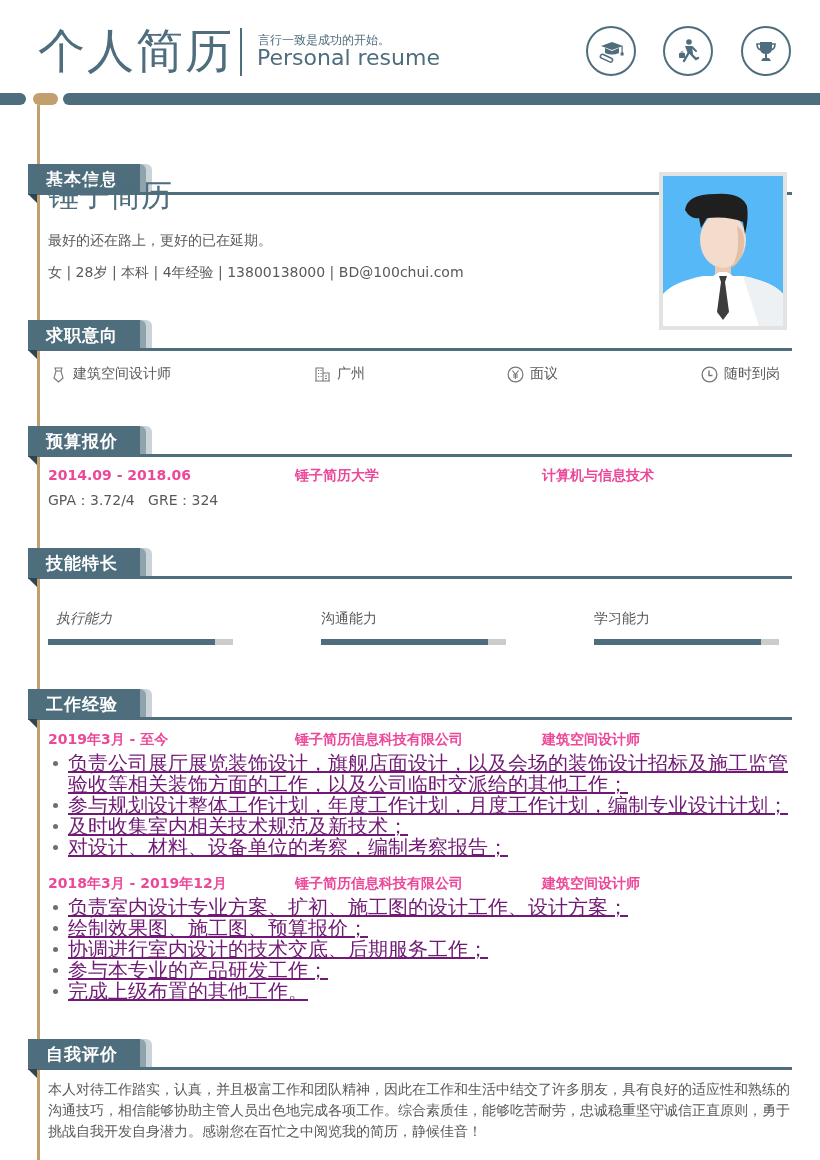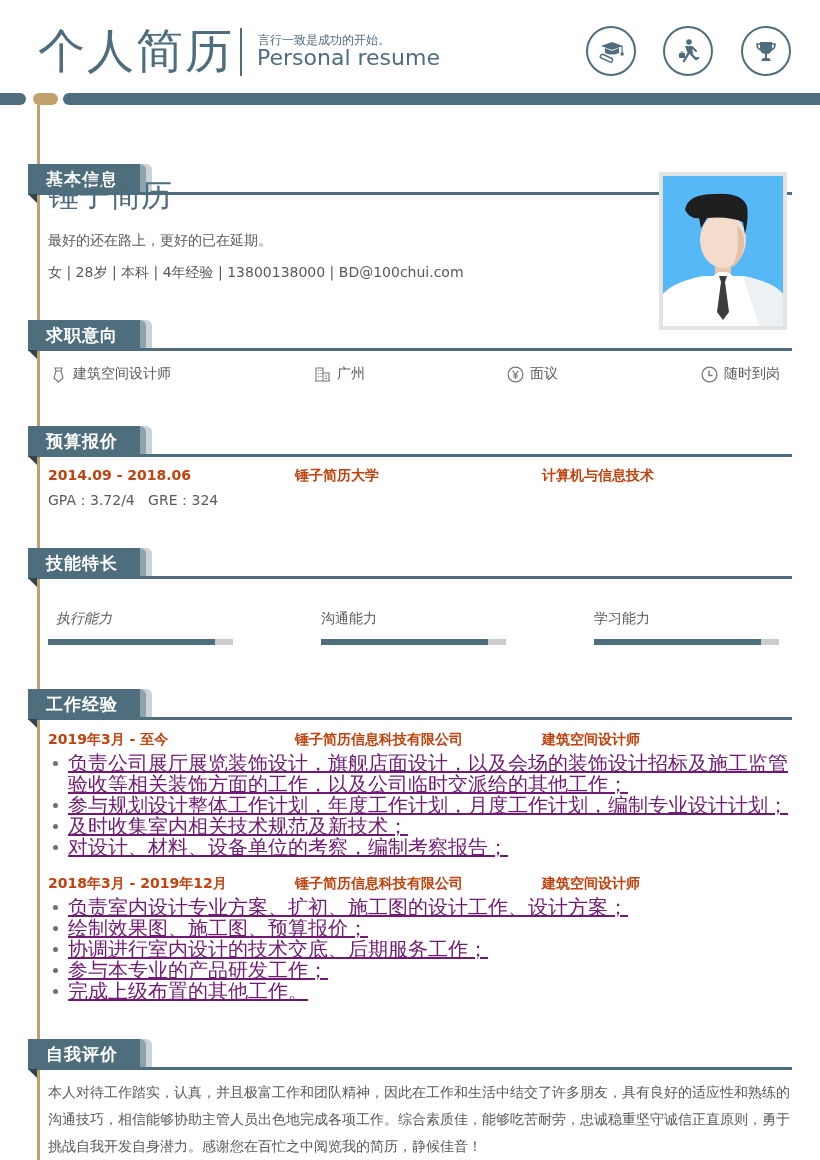--- a/index.html
+++ b/index.html
@@ -22,41 +22,41 @@
 
   
   .sec-head { position:absolute; left:28px; width:764px; height:30px; }
   .sec-head .shade2 { position:absolute; left:0; top:0; width:124px; height:30px; background:#c9d3d8; border-radius:0 6px 0 0; }
   .sec-head .shade1 { position:absolute; left:0; top:0; width:118px; height:30px; background:#8fa3ad; border-radius:0 6px 0 0; }
   .sec-head .tab { position:absolute; left:0; top:0; width:112px; height:30px; background:#4e6d7d; color:#fff; font-weight:bold; font-size:17px; line-height:30px; padding-left:18px; letter-spacing:1px; }
   .sec-head .line { position:absolute; left:0; top:28px; width:764px; height:3px; background:#4e6d7d; }
   .sec-head .fold { position:absolute; left:0; top:30px; width:0; height:0; border-top:9px solid #2f4651; border-left:9px solid transparent; }
 
   .txt { position:absolute; font-size:14px; color:#595959; white-space:nowrap; }
-  .bold { font-weight:bold; color:#c2410c; }
+  .bold { font-weight:bold; color:#ec4899; }
 
   
   .name { position:absolute; left:48px; top:175px; font-size:31px; color:#4e6d7d; }
   .photo { position:absolute; left:659px; top:172px; width:128px; height:158px; border:4px solid #e3e3e3; background:#56b8f7; overflow:hidden; }
 
   
   .intent { position:absolute; top:365px; display:flex; align-items:center; gap:6px; font-size:14px; color:#595959; }
   .intent svg { width:17px; height:17px; }
 
   
   .skill-label { position:absolute; top:610px; font-size:14px; color:#595959; }
   .skill-bar { position:absolute; top:639px; width:185px; height:6px; background:#cccccc; }
   .skill-bar .fill { height:6px; background:#4e6d7d; }
 
   
   .blist { position:absolute; left:48px; width:744px; font-size:20px; color:#701a75; line-height:21px; list-style:none;text-decoration:underline; }
   .blist li { position:relative; padding-left:20px; }
   .blist li::before { content:""; position:absolute; left:5px; top:8px; width:5px; height:5px; border-radius:50%; background:#6f6f6f; }
 
-  .para { position:absolute; left:48px; top:1079px; width:746px; font-size:14px; color:#595959; line-height:27px; }
+  .para { position:absolute; left:48px; top:1079px; width:746px; font-size:14px; color:#595959; line-height:21px; }
 </style>
 </head>
 <body>
 
 <div class="title-cn">个人简历</div>
 <div class="title-sep"></div>
 <div class="motto">言行一致是成功的开始。</div>
 <div class="title-en">Personal resume</div>
 
 <div class="head-icon" style="left:586px;">

